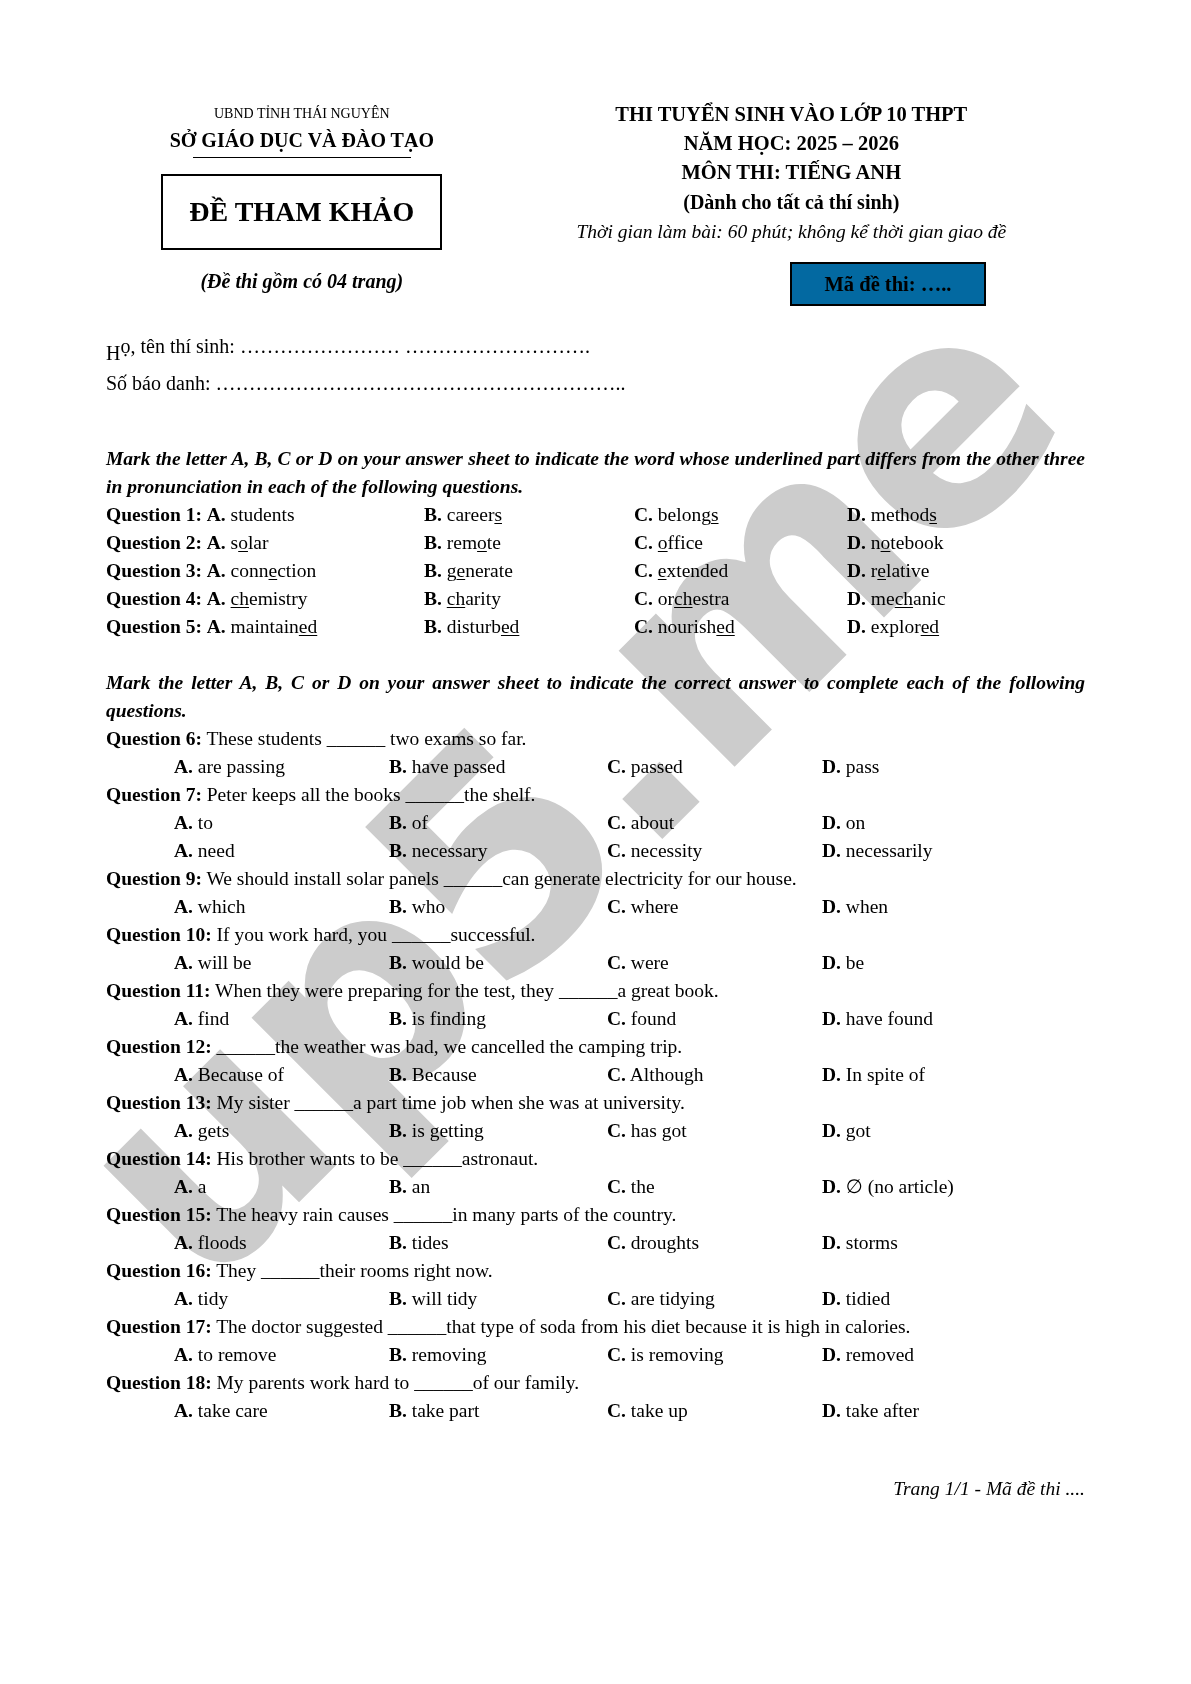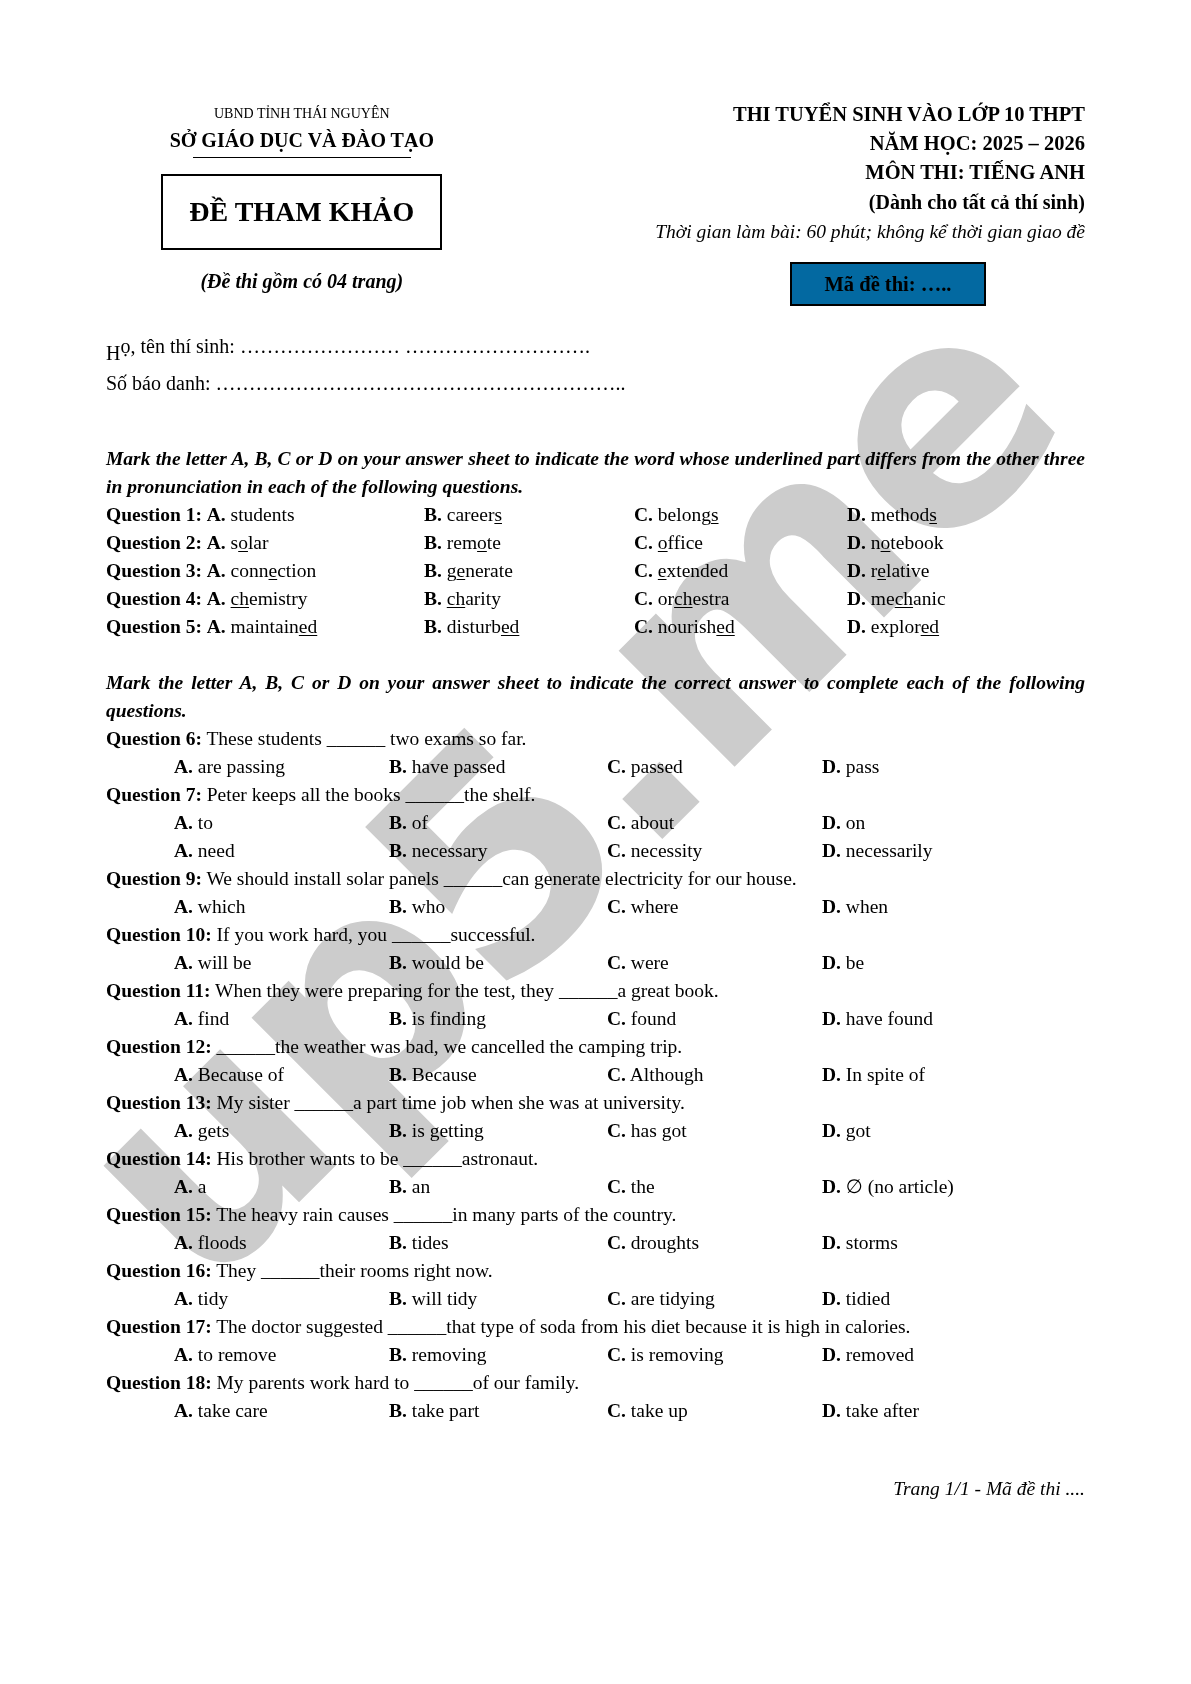--- a/index.html
+++ b/index.html
@@ -12,21 +12,21 @@
   .content { position:relative; z-index:1; padding:100px 106px 0 106px; }
   .watermark {
     position:absolute; left:565px; top:790px; z-index:0;
     transform:translate(-50%,-50%) rotate(-45deg);
     font-family:"DejaVu Sans", sans-serif; font-weight:bold;
     font-size:300px; color:#cccccc; white-space:nowrap; letter-spacing:-6px;
   }
   
   .hdr { display:flex; }
   .hdr-left { width:40%; text-align:center; }
-  .hdr-right { width:60%; text-align:right; }
+  .hdr-right { width:60%; text-align:center; }
   .hl1 { font-size:14px; line-height:27px; }
   .hl2 { font-size:20px; font-weight:bold; line-height:27px; }
   .hl-rule { width:218px; border:0; border-top:1.6px solid #000; margin:3px auto 0 auto; }
   .exam-box {
     display:inline-block; border:2px solid #000; padding:20px 26px;
     font-size:28px; font-weight:bold; margin-top:16px;
   }
   .pages-note { font-size:20px; font-weight:bold; font-style:italic; margin-top:20px; }
   .hr1,.hr2,.hr3 { font-size:20.5px; font-weight:bold; line-height:29px; }
   .hr4 { font-size:20px; font-weight:bold; line-height:30px; }

